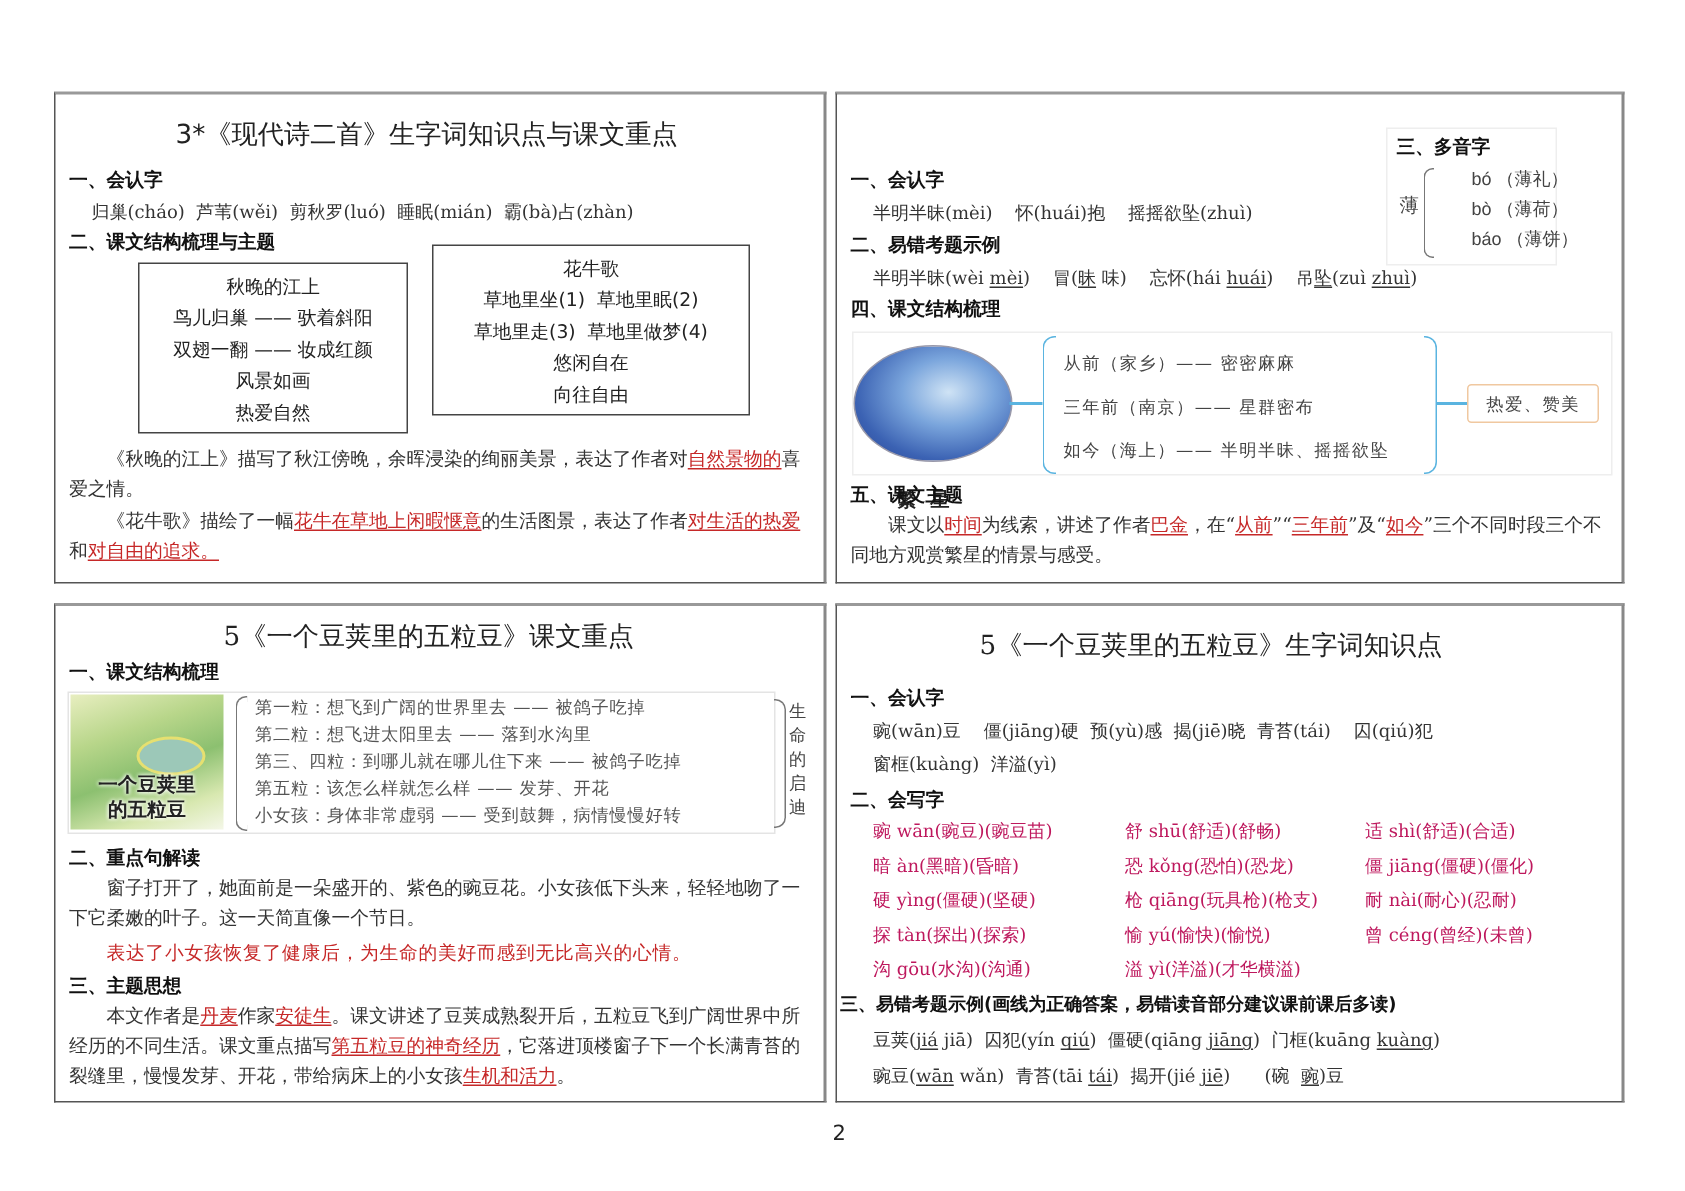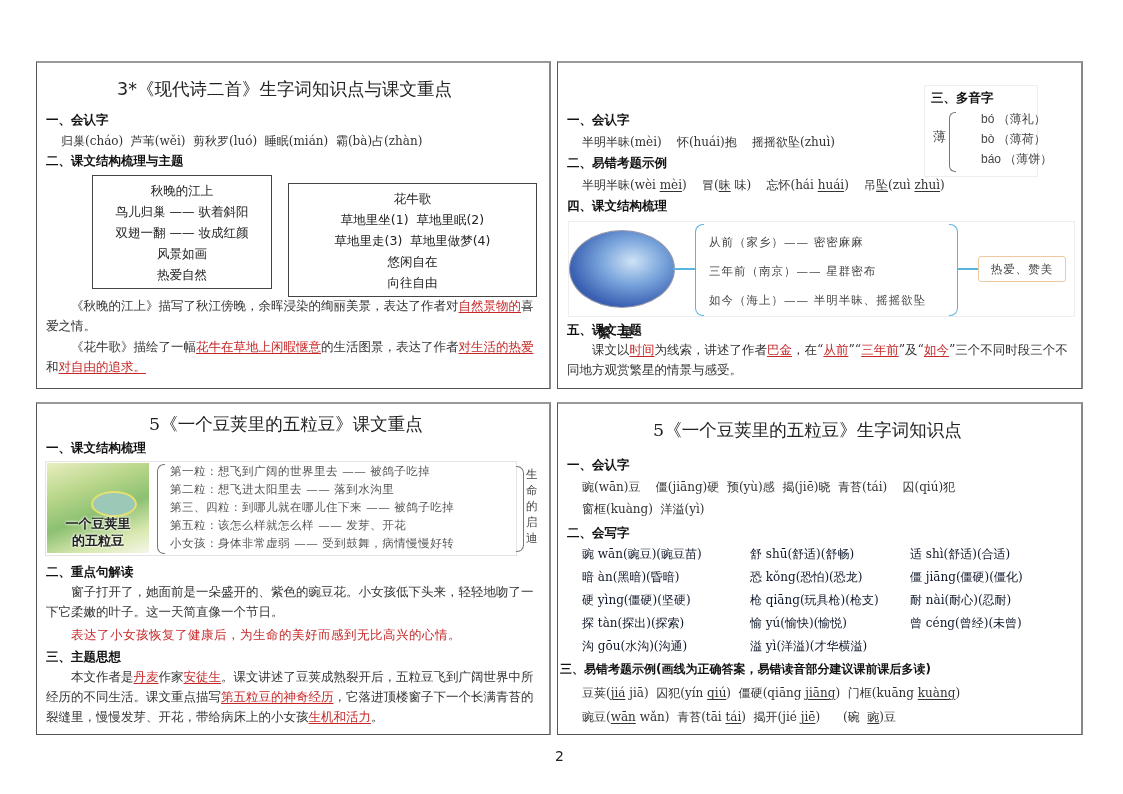--- a/index.html
+++ b/index.html
@@ -12,39 +12,39 @@
   #p4 { left:557px; top:402px; width:526px; height:333px; }
   .title { position:absolute; font-size:17.5px; color:#222; white-space:nowrap; }
   .h { position:absolute; font-family:"DejaVu Sans", "Liberation Sans", sans-serif; font-weight:bold; font-size:12.5px; color:#111; white-space:nowrap; }
   .line { position:absolute; font-size:12px; color:#333; white-space:nowrap; }
   .para { position:absolute; font-size:12.5px; line-height:20px; color:#333; text-indent:2em; }
   .red { color:#c62828; text-decoration:underline; text-underline-offset:2px; }
   .u { text-decoration:underline; text-underline-offset:2px; }
   .box { position:absolute; border:1.5px solid #444; box-sizing:border-box; font-family:"DejaVu Sans", "Liberation Sans", sans-serif; font-size:12.5px; color:#222; text-align:center; line-height:21px; padding-top:4px; }
   .box div { white-space:nowrap; }
   .page-num { position:absolute; left:555px; top:748px; font-family:"DejaVu Sans", sans-serif; font-size:14px; color:#222; }
-  .col { position:absolute; font-size:12px; color:#0f172a; white-space:nowrap; line-height:23px; }
+  .col { position:absolute; font-size:12px; color:#be185d; white-space:nowrap; line-height:23px; }
 </style>
 </head>
 <body>
 
 <div class="panel" id="p1">
   <div class="title" style="left:80px;top:14px;font-family:'DejaVu Sans',sans-serif;">3*《现代诗二首》生字词知识点与课文重点</div>
   <div class="h" style="left:9px;top:49px;">一、会认字</div>
   <div class="line" style="left:24px;top:70px;white-space:pre;">归巢(cháo)  芦苇(wěi)  剪秋罗(luó)  睡眠(mián)  霸(bà)占(zhàn)</div>
   <div class="h" style="left:9px;top:90px;">二、课文结构梳理与主题</div>
 
   <div class="box" style="left:55px;top:112px;width:180px;height:114px;">
     <div>秋晚的江上</div>
     <div>鸟儿归巢 —— 驮着斜阳</div>
     <div>双翅一翻 —— 妆成红颜</div>
     <div>风景如画</div>
     <div>热爱自然</div>
   </div>
-  <div class="box" style="left:251px;top:120px;width:249px;height:114px;">
+  <div class="box" style="left:251px;top:100px;width:212px;height:114px;">
     <div>花牛歌</div>
     <div style="white-space:pre;">草地里坐(1)  草地里眠(2)</div>
     <div style="white-space:pre;">草地里走(3)  草地里做梦(4)</div>
     <div>悠闲自在</div>
     <div>向往自由</div>
   </div>
 
   <div class="para" style="left:9px;top:233px;width:495px;">
     <span>《秋晚的江上》描写了秋江傍晚，余晖浸染的绚丽美景，表达了作者对</span><span class="red">自然景物的</span><span>喜爱之情。</span>
   </div>

